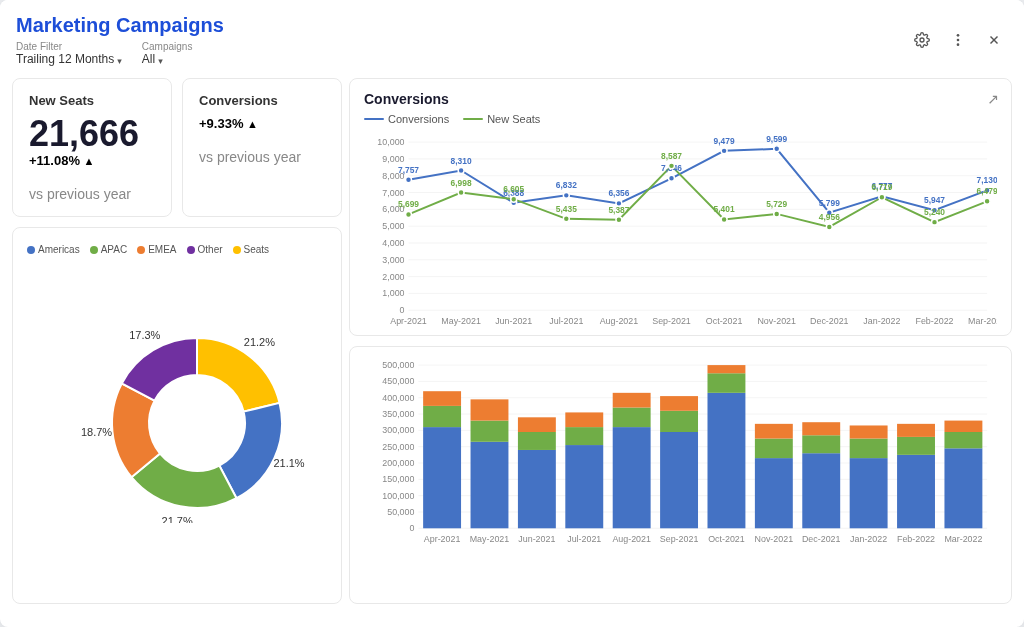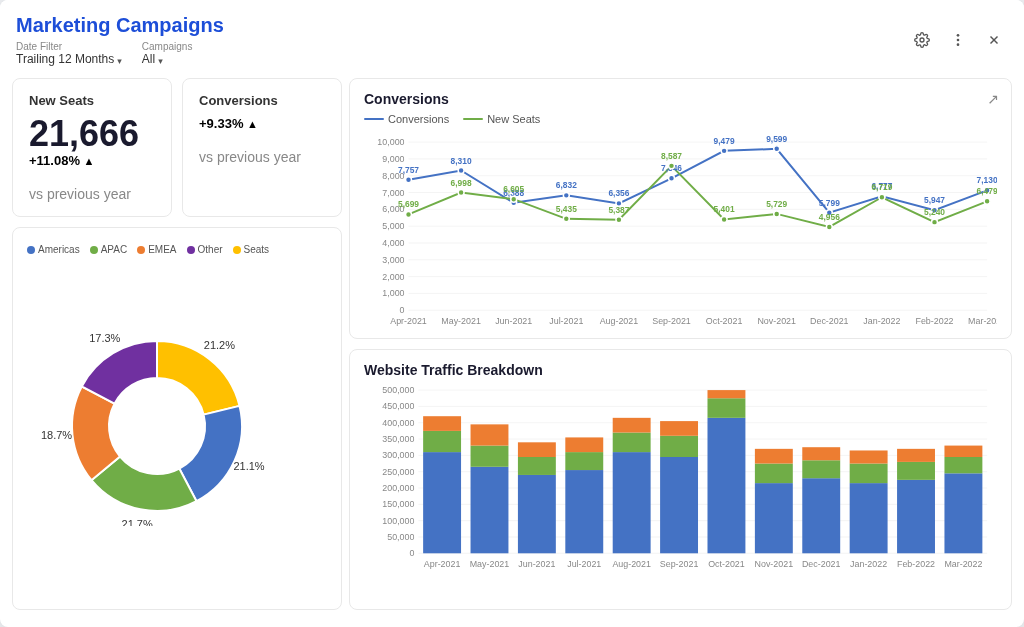--- a/index.html
+++ b/index.html
@@ -215,21 +215,21 @@
             <div class="territory-legend-item">
               <div class="territory-dot" style="background:#7030a0;"></div>
               <span>Other</span>
             </div>
             <div class="territory-legend-item">
               <div class="territory-dot" style="background:#ffc000;"></div>
               <span>Seats</span>
             </div>
           </div>
 
-          <div style="flex:1; display:flex; align-items:center; justify-content:flex-start; min-height:0;">
+          <div style="flex:1; display:flex; align-items:center; justify-content:flex-end; min-height:0;">
             <svg id="donut-svg" width="260" height="200" viewBox="0 0 260 200">
             <path d="M130,15 A85,85 0 0,1 212.58869729774727,79.8975852529834 L176.63832317990435,88.64804814286121 A48,48 0 0,0 130,52 Z" fill="#ffc000" stroke="#fff" stroke-width="2"></path>
                 <text x="192.40382092212377" y="20.58486835420149" text-anchor="middle" dominant-baseline="middle" font-size="11" font-weight="500" fill="#333">21.2%</text>
                 <path d="M212.58869729774727,79.8975852529834 A85,85 0 0,1 169.53784163658395,175.2446614632587 L152.32725174771798,142.49110294395786 A48,48 0 0,0 176.63832317990435,88.64804814286121 Z" fill="#4472c4" stroke="#fff" stroke-width="2"></path>
                 <text x="222.05173094018" y="141.56295021911598" text-anchor="middle" dominant-baseline="middle" font-size="11" font-weight="500" fill="#333">21.1%</text>
                 <path d="M169.53784163658395,175.2446614632587 A85,85 0 0,1 64.5063743640579,154.18103912863862 L93.01536434676211,130.5963515079371 A48,48 0 0,0 152.32725174771798,142.49110294395786 Z" fill="#70ad47" stroke="#fff" stroke-width="2"></path>
                 <text x="110.14029984384257" y="199.0282399606674" text-anchor="middle" dominant-baseline="middle" font-size="11" font-weight="500" fill="#333">21.7%</text>
                 <path d="M64.5063743640579,154.18103912863862 A85,85 0 0,1 54.755338536741306,60.462158363416044 L87.50889705604214,77.672748252282 A48,48 0 0,0 93.01536434676211,130.5963515079371 Z" fill="#ed7d31" stroke="#fff" stroke-width="2"></path>
                 <text x="29.54228798886534" y="110.45218147029266" text-anchor="middle" dominant-baseline="middle" font-size="11" font-weight="500" fill="#333">18.7%</text>
                 <path d="M54.755338536741306,60.462158363416044 A85,85 0 0,1 129.99999999999997,15 L130,52 A48,48 0 0,0 87.50889705604214,77.672748252282 Z" fill="#7030a0" stroke="#fff" stroke-width="2"></path>
@@ -336,21 +336,20 @@
               <circle cx="523.6363636363636" cy="65.77699999999999" r="3" fill="#70ad47" stroke="#fff" stroke-width="1.5"></circle>
               <text x="523.6363636363636" y="58.77699999999999" text-anchor="middle" font-size="8.5" fill="#70ad47" font-weight="600">6,719</text>
               <circle cx="576.8181818181818" cy="90.92" r="3" fill="#70ad47" stroke="#fff" stroke-width="1.5"></circle>
               <text x="576.8181818181818" y="83.92" text-anchor="middle" font-size="8.5" fill="#70ad47" font-weight="600">5,240</text>
               <circle cx="630" cy="69.857" r="3" fill="#70ad47" stroke="#fff" stroke-width="1.5"></circle>
               <text x="630" y="62.857" text-anchor="middle" font-size="8.5" fill="#70ad47" font-weight="600">6,479</text>
             </svg>
         </div>
 
         <div class="traffic-panel" style="flex:1; min-height:0; padding-bottom:4px;">
-          <div class="chart-title">Website Traffic Breakdown</div>
           <svg id="bar-chart-svg" width="100%" height="210" viewBox="0 0 640 210" preserveAspectRatio="xMidYMid meet">
           <line x1="55" x2="630" y1="170" y2="170" stroke="#e8e8e8" stroke-width="0.5"></line>
               <text x="51" y="173" text-anchor="end" font-size="9" fill="#888">0</text>
               <line x1="55" x2="630" y1="153.5" y2="153.5" stroke="#e8e8e8" stroke-width="0.5"></line>
               <text x="51" y="156.5" text-anchor="end" font-size="9" fill="#888">50,000</text>
               <line x1="55" x2="630" y1="137" y2="137" stroke="#e8e8e8" stroke-width="0.5"></line>
               <text x="51" y="140" text-anchor="end" font-size="9" fill="#888">100,000</text>
               <line x1="55" x2="630" y1="120.5" y2="120.5" stroke="#e8e8e8" stroke-width="0.5"></line>
               <text x="51" y="123.5" text-anchor="end" font-size="9" fill="#888">150,000</text>
               <line x1="55" x2="630" y1="104" y2="104" stroke="#e8e8e8" stroke-width="0.5"></line>

